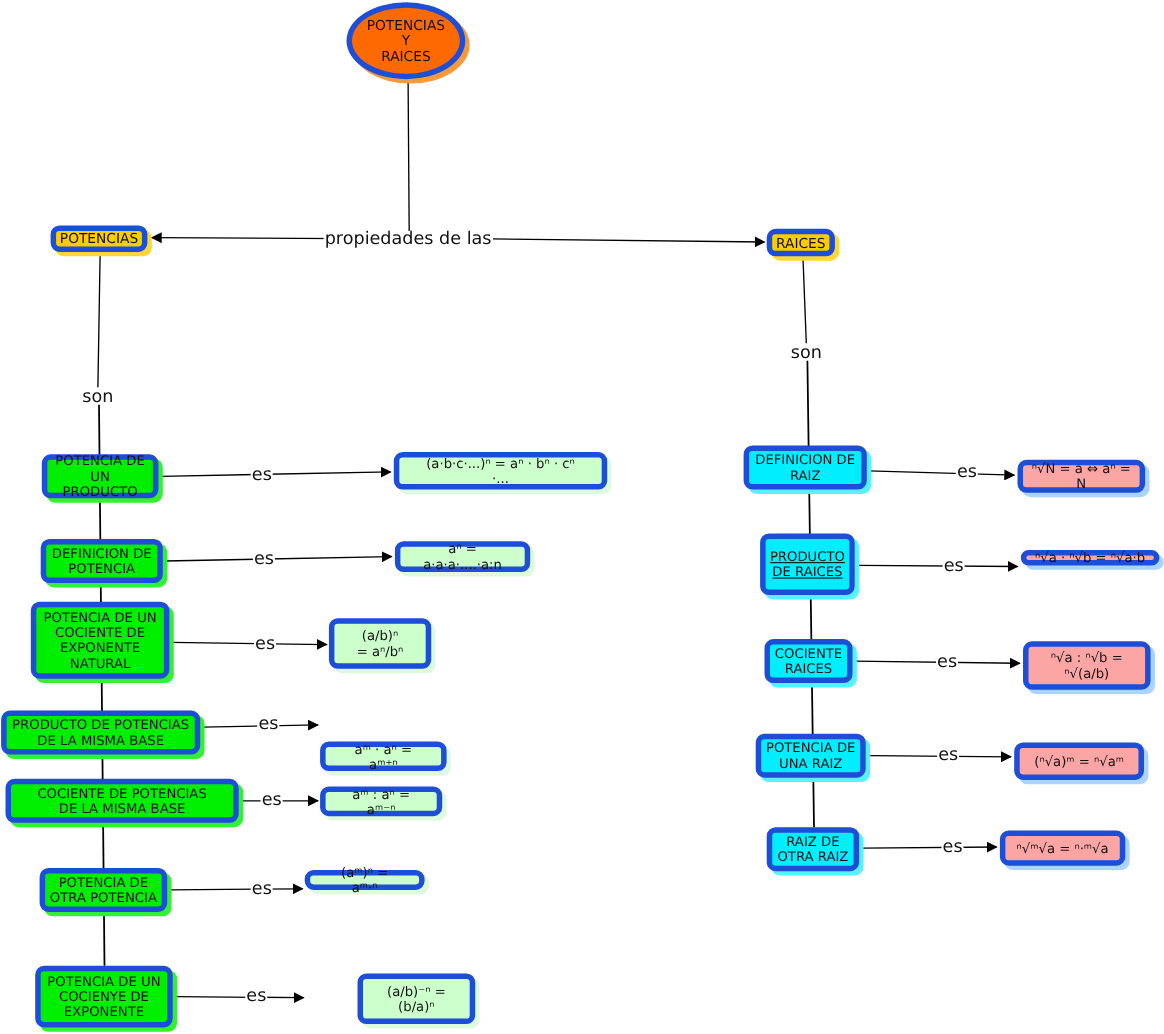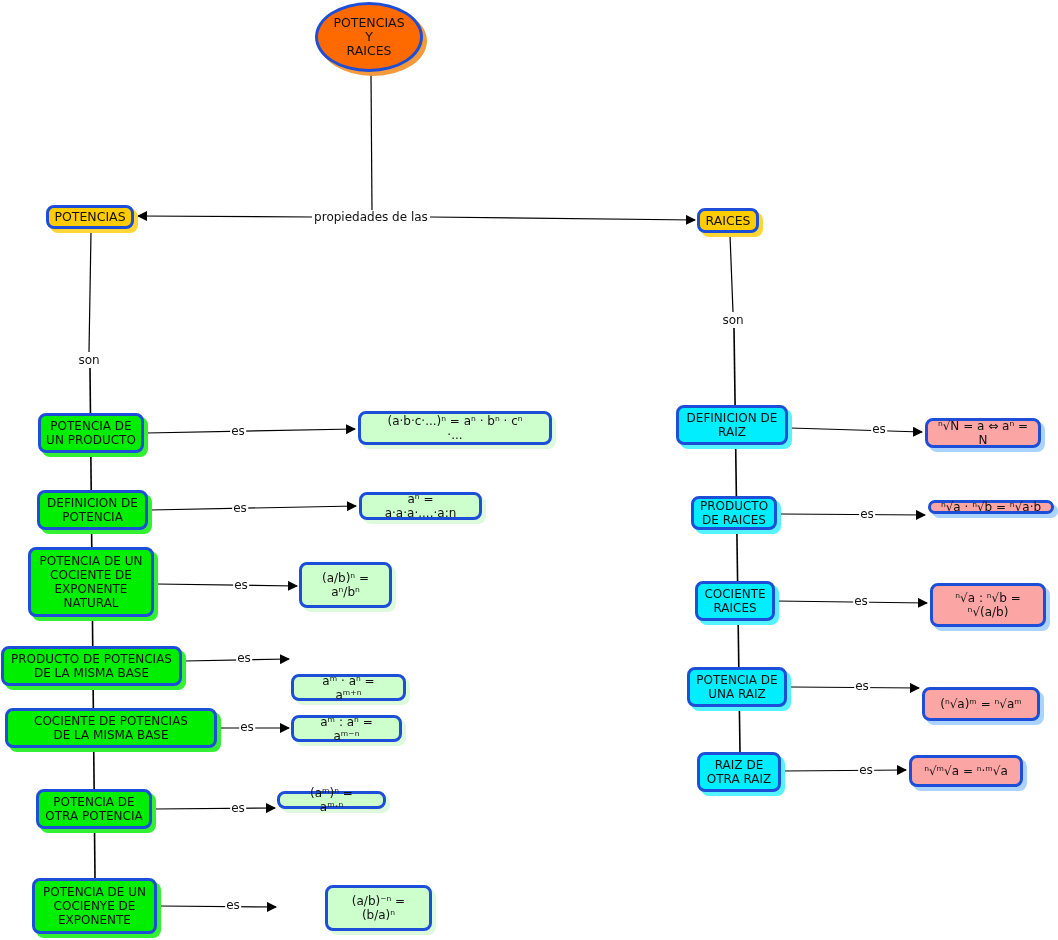--- a/index.html
+++ b/index.html
@@ -1,29 +1,29 @@
 <!DOCTYPE html>
 <html><head>
 <meta charset="utf-8">
 <style>
   html, body { margin: 0; padding: 0; background: #ffffff; }
   body { width: 1058px; height: 940px; position: relative; overflow: hidden;
          font-family: "DejaVu Sans", sans-serif; color: #111; }
   svg.links { position: absolute; left: 0; top: 0; width: 1058px; height: 940px; }
-  .node { position: absolute; box-sizing: border-box; border: 3px solid #1d4ed8;
+  .node { position: absolute; box-sizing: border-box; border: 5px solid #1d4ed8;
           border-radius: 8px; display: flex; align-items: center; justify-content: center;
           text-align: center; font-size: 12px; line-height: 14px; white-space: pre-line; }
   .root { border-radius: 50%; background: #ff6a00; font-size: 12.5px;
           box-shadow: 4px 4px 0 #f59a3a; }
   .main { background: #ffcc00; font-size: 12.5px; box-shadow: 4px 4px 0 #ffd633; }
   .green { background: #00ee00; box-shadow: 4px 4px 0 #33f033; padding: 0 4px; }
   .cyan { background: #00eeff; box-shadow: 4px 4px 0 #55f2ff; padding: 0 4px; }
   .formula-g { background: #ccffcc; box-shadow: 4px 4px 0 #ddfadd; font-size: 12px; padding: 0 18px; }
   .formula-b { background: #fca5a5; box-shadow: 4px 4px 0 #aad4ff; font-size: 12px; padding: 0 6px; }
-  .label { position: absolute; background: #fff; font-size: 12px; line-height: 14px; padding: 0 1px;
+  .label { position: absolute; background: #fff; font-size: 16px; line-height: 14px; padding: 0 1px;
            transform: translate(-50%, -50%); }
 </style>
 </head>
 <body>
 
 <svg class="links">
   <defs>
     <marker id="arr" markerWidth="10" markerHeight="10" refX="9" refY="5" orient="auto" markerUnits="userSpaceOnUse">
       <path d="M0,0 L10,5 L0,10 z" fill="#000"></path>
     </marker>
@@ -95,32 +95,32 @@
 <div class="node formula-g" style="left:358px;top:411px;width:194px;height:34px;">(a·b·c·...)ⁿ = aⁿ · bⁿ · cⁿ ·...</div>
 <div class="node formula-g" style="left:359px;top:492px;width:123px;height:28px;">aⁿ = a·a·a·....·a:n</div>
 <div class="node formula-g" style="left:299px;top:562px;width:93px;height:46px;">(a/b)ⁿ = aⁿ/bⁿ</div>
 <div class="node formula-g" style="left:291px;top:674px;width:115px;height:27px;">aᵐ · aⁿ = aᵐ⁺ⁿ</div>
 <div class="node formula-g" style="left:291px;top:715px;width:111px;height:27px;">aᵐ : aⁿ = aᵐ⁻ⁿ</div>
 <div class="node formula-g" style="left:277px;top:791px;width:109px;height:18px;">(aᵐ)ⁿ = aᵐ·ⁿ</div>
 <div class="node formula-g" style="left:278px;top:885px;width:107px;height:46px;margin-left:47px;">(a/b)⁻ⁿ = (b/a)ⁿ</div>
 
 <div class="node cyan" style="left:676px;top:405px;width:112px;height:40px;">DEFINICION DE
 RAIZ</div>
-<div class="node cyan" style="left:691px;top:496px;width:86px;height:34px;">PRODUCTO
+<div class="node cyan" style="left:691px;top:485px;width:86px;height:56px;text-decoration:underline;">PRODUCTO
 DE RAICES</div>
 <div class="node cyan" style="left:695px;top:581px;width:80px;height:40px;">COCIENTE
 RAICES</div>
 <div class="node cyan" style="left:687px;top:667px;width:100px;height:40px;">POTENCIA DE
 UNA RAIZ</div>
 <div class="node cyan" style="left:697px;top:752px;width:84px;height:40px;">RAIZ DE
 OTRA RAIZ</div>
 
 <div class="label" style="left:879px;top:429px;">es</div>
 <div class="label" style="left:867px;top:514px;">es</div>
 <div class="label" style="left:861px;top:601px;">es</div>
 <div class="label" style="left:862px;top:686px;">es</div>
 <div class="label" style="left:866px;top:770px;">es</div>
 
 <div class="node formula-b" style="left:925px;top:418px;width:116px;height:30px;">ⁿ√N = a ⇔ aⁿ = N</div>
 <div class="node formula-b" style="left:928px;top:500px;width:126px;height:14px;">ⁿ√a · ⁿ√b = ⁿ√a·b</div>
 <div class="node formula-b" style="left:930px;top:583px;width:116px;height:44px;">ⁿ√a : ⁿ√b = ⁿ√(a/b)</div>
-<div class="node formula-b" style="left:922px;top:675px;width:118px;height:34px;margin-top:12px;">(ⁿ√a)ᵐ = ⁿ√aᵐ</div>
+<div class="node formula-b" style="left:922px;top:675px;width:118px;height:34px;">(ⁿ√a)ᵐ = ⁿ√aᵐ</div>
 <div class="node formula-b" style="left:909px;top:755px;width:114px;height:32px;">ⁿ√ᵐ√a = ⁿ·ᵐ√a</div>
 
 </body></html>

